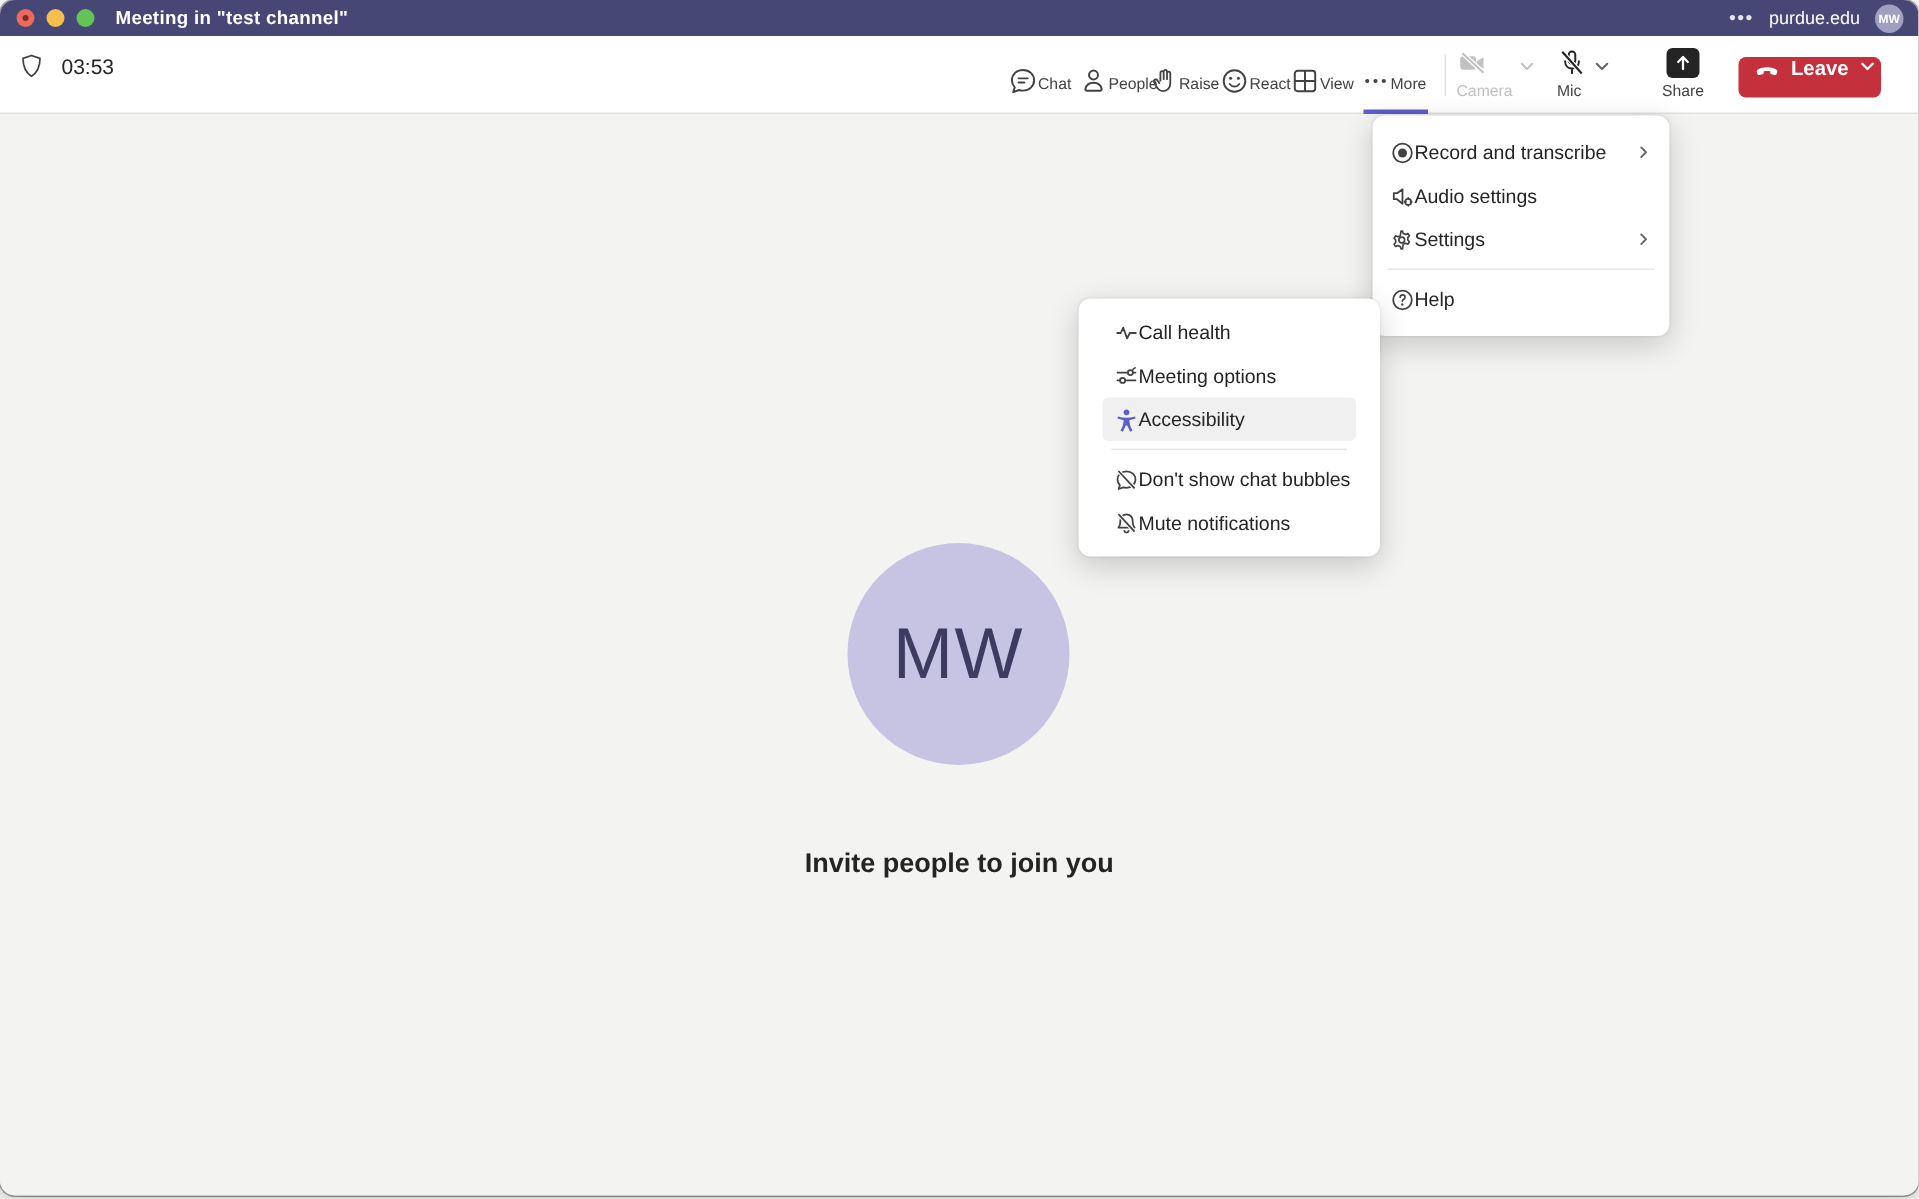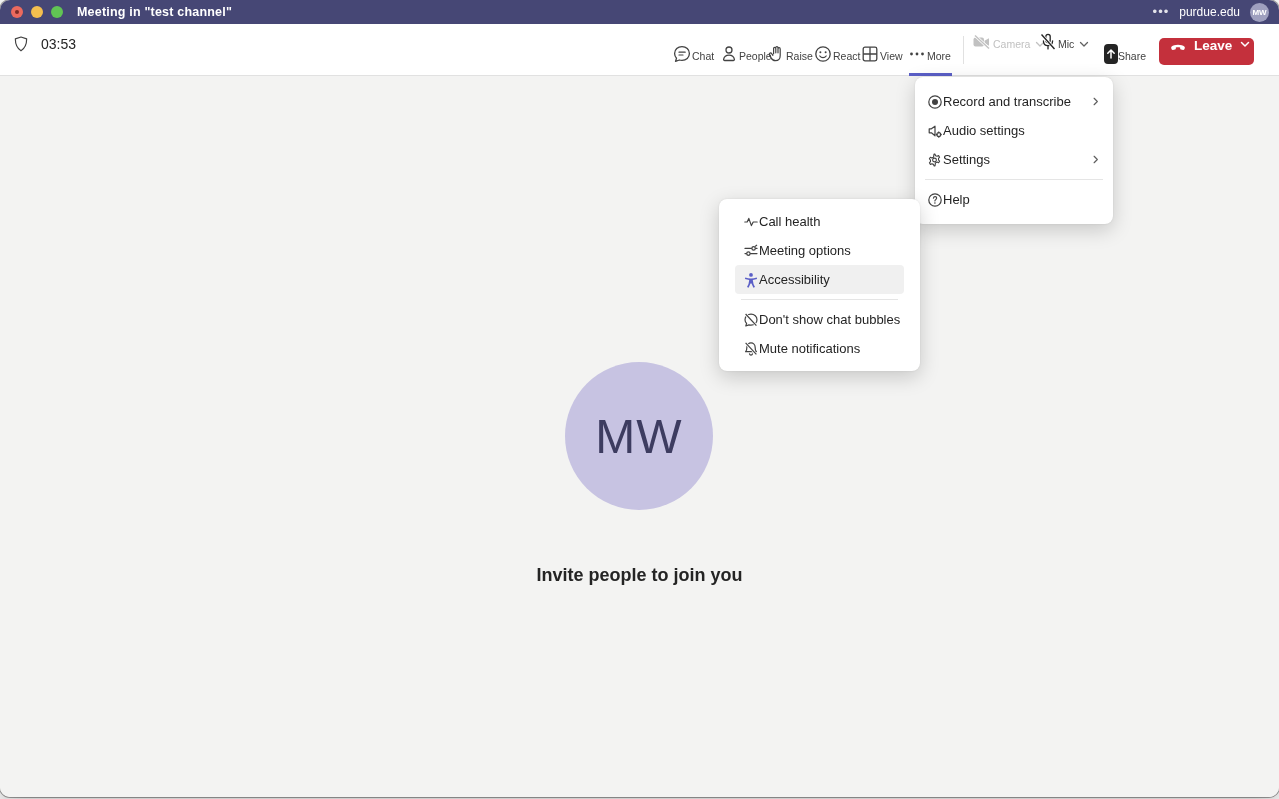--- a/index.html
+++ b/index.html
@@ -30,26 +30,26 @@
   .timer{position:absolute;left:12px;top:11px;display:flex;align-items:center;gap:11px;color:var(--text-primary)}
   .timer .time{font-size:14px}
   .tool-group{position:absolute;left:672px;top:0;height:52px;display:flex}
   .tool-btn{width:47px;height:52px;display:flex;flex-direction:row;align-items:center;justify-content:flex-start;
     padding-top:8px;cursor:pointer;position:relative;color:var(--text-secondary)}
   .tool-btn .lbl{font-size:10.5px;margin-top:3px;color:var(--text-secondary)}
   .tool-btn.active::after{content:"";position:absolute;bottom:0;left:2px;right:2px;height:3px;background:var(--accent)}
   .sep{position:absolute;left:963px;top:12px;width:1px;height:28px;background:#E1E1E1}
   .dev-group{position:absolute;top:0;height:52px;display:flex;align-items:flex-start}
   .dev-cam{left:971px}.dev-mic{left:1038px}
-  .dev-main{display:flex;flex-direction:row;align-items:center;padding-top:8px;cursor:pointer}
+  .dev-main{display:flex;flex-direction:column;padding-top:8px;cursor:pointer}
   .dev-main .lbl{font-size:10.5px;margin-top:3px}
   .dev-cam .lbl{color:var(--disabled)}
   .dev-mic .lbl{color:var(--text-secondary)}
   .dev-chev{padding:14px 4px;cursor:pointer}
-  .share-btn{position:absolute;left:1104px;top:0;width:36px;height:52px;display:flex;flex-direction:row;
+  .share-btn{position:absolute;left:1104px;top:0;width:36px;height:52px;display:flex;flex-direction:column;
     align-items:center;padding-top:8px;cursor:pointer}
   .share-sq{width:22px;height:20px;background:#242424;border-radius:4px;display:flex;align-items:center;justify-content:center}
   .share-btn .lbl{font-size:10.5px;margin-top:3px;color:var(--text-secondary)}
   .leave{position:absolute;left:1159px;top:14px;width:95px;height:27px;background:var(--leave-red);
     border-radius:5px;display:flex;align-items:flex-start;color:#fff;cursor:pointer}
   .leave .txt{font-size:13.5px;font-weight:700;margin-left:7px}
   .leave .ldiv{width:1px;height:17px;background:rgba(255,255,255,.4);margin-left:10px}
   .leave .lchev{padding:0 7px;display:flex;align-items:center;cursor:pointer}
   
   .stage{position:absolute;top:76px;left:0;right:0;bottom:0;background:var(--stage-bg)}

